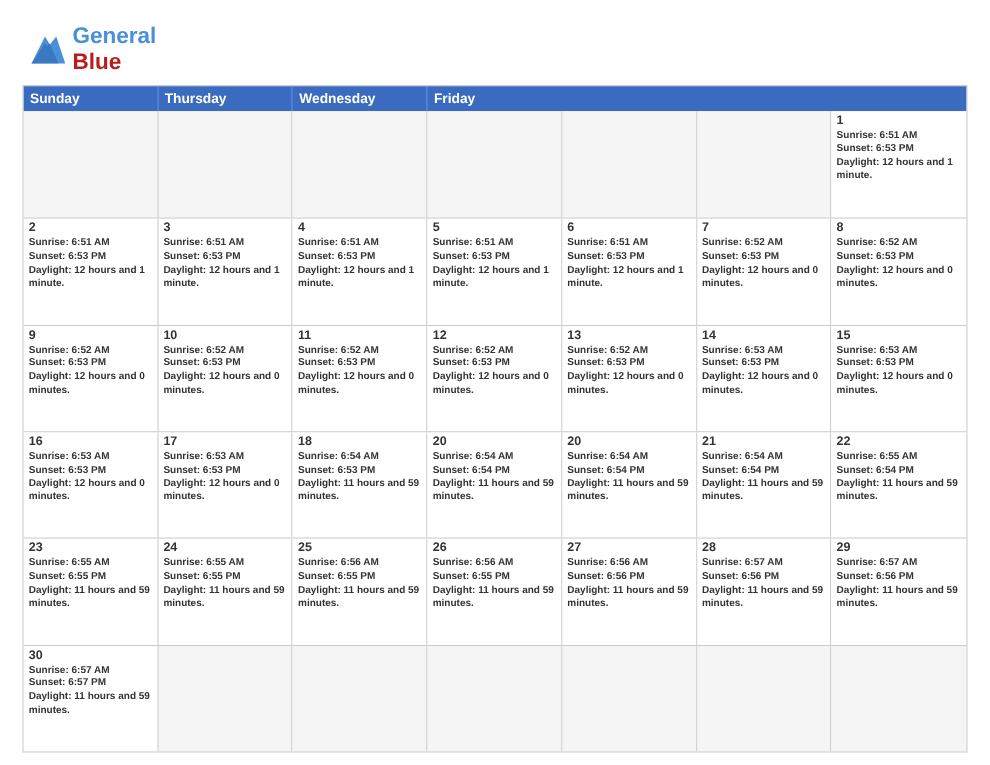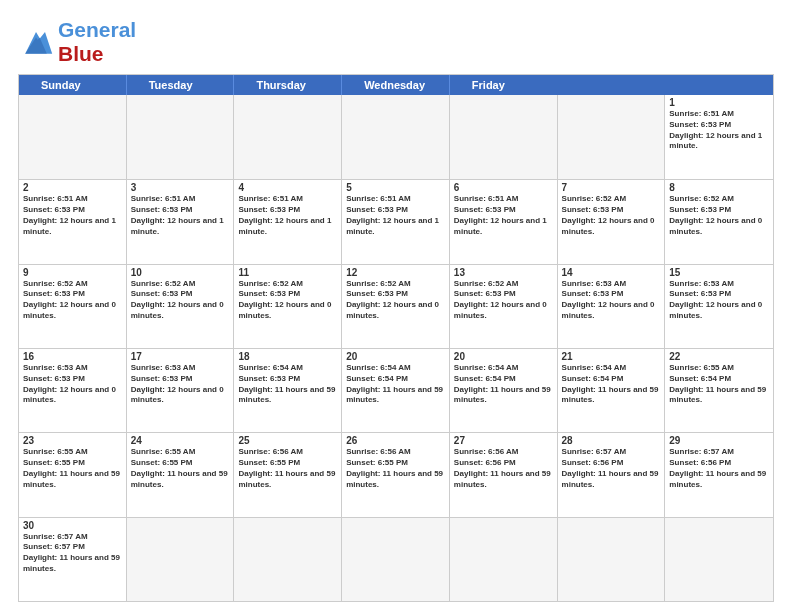--- a/index.html
+++ b/index.html
@@ -22,21 +22,21 @@
       justify-content: space-between;
       align-items: flex-start;
       margin-bottom: 8px;
     }
     .logo {
       display: flex;
       align-items: center;
       gap: 4px;
     }
     .logo-text {
-      font-size: 21px;
+      font-size: 18px;
       font-weight: bold;
       color: #333;
     }
     .logo-text span {
       color: #4a90d9;
     }
     .logo-icon {
       width: 36px;
       height: 28px;
     }
@@ -61,21 +61,21 @@
     }
     .cal-header {
       display: grid;
       grid-template-columns: repeat(7, 1fr);
       background: #3a6bbf;
     }
     .cal-header-cell {
       color: #fff;
       font-size: 11px;
       font-weight: bold;
-      padding: 4px 22px;
+      padding: 4px 5px;
       border-right: 1px solid #5a8bdf;
       text-align: left;
     }
     .cal-header-cell:last-child { border-right: none; }
     .cal-body {
       flex: 1;
       display: grid;
       grid-template-rows: repeat(6, 1fr);
     }
     .cal-row {
@@ -124,21 +124,20 @@
     </div>
     <div class="title-block">
       <div class="main-title"></div>
       <div class="subtitle"></div>
     </div>
   </div>
 
   <div class="calendar">
     <div class="cal-header">
     <div class="cal-header-cell">Sunday</div>
-        <div class="cal-header-cell">Tuesday</div>
         <div class="cal-header-cell">Thursday</div>
         <div class="cal-header-cell">Wednesday</div>
         <div class="cal-header-cell">Friday</div>
       </div>
     <div class="cal-body">
     <div class="cal-row">
           <div class="cal-cell empty"></div>
           <div class="cal-cell empty"></div>
           <div class="cal-cell empty"></div>
           <div class="cal-cell empty"></div>

